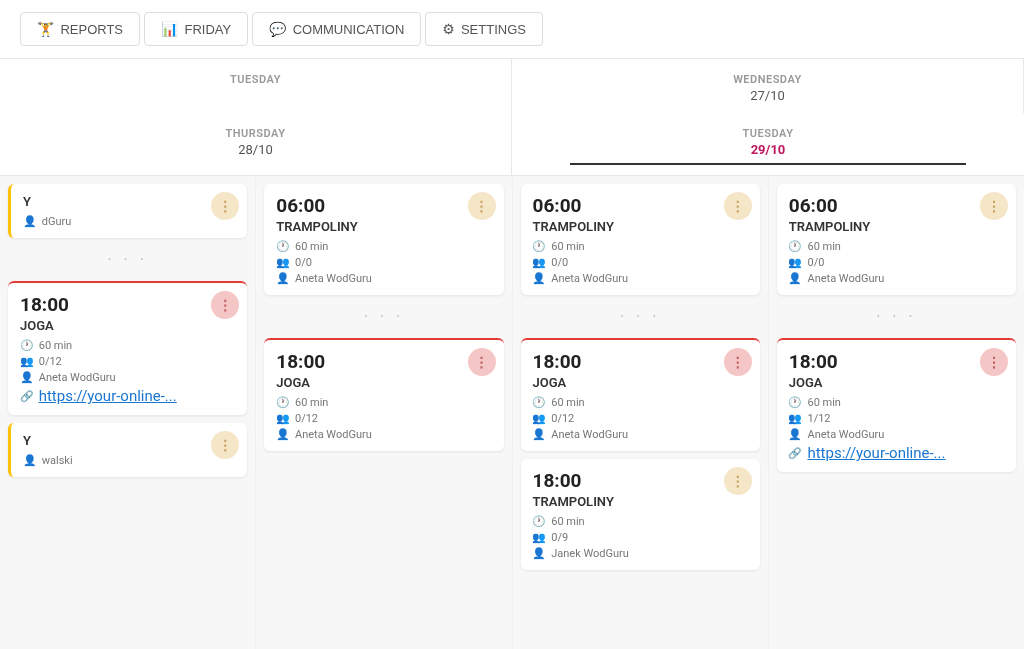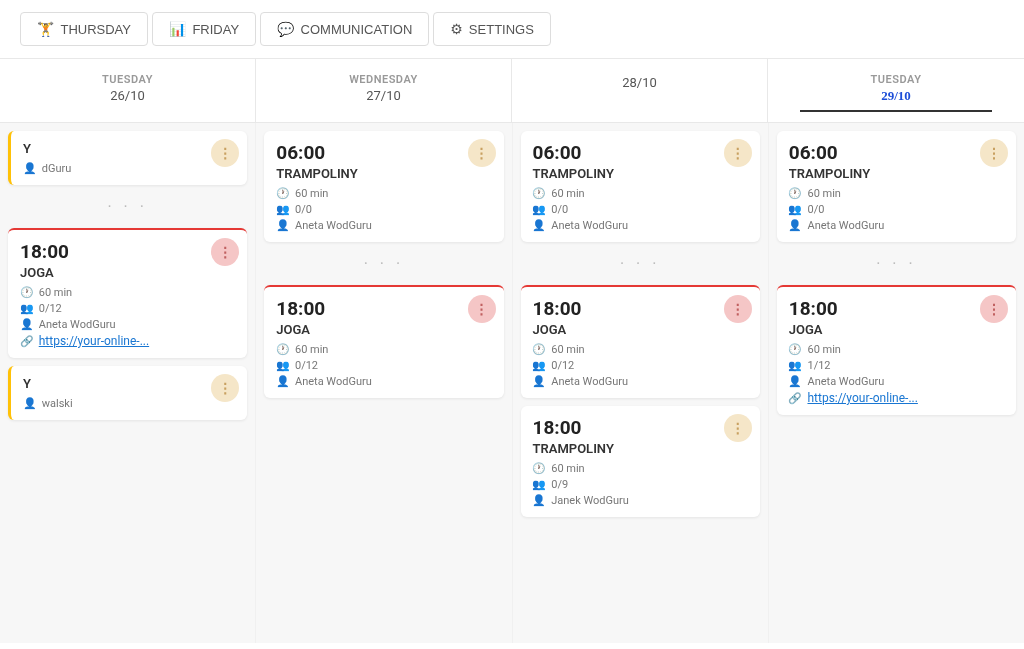--- a/index.html
+++ b/index.html
@@ -35,21 +35,21 @@
       background: #fff;
       font-size: 13px;
       color: #555;
       font-weight: 500;
     }
     .nav-tab .tab-icon { font-size: 14px; }
 
     
     .calendar-header {
       display: grid;
-      grid-template-columns: 1fr 1fr 1fr 1fr;
+      grid-template-columns: 1fr 1fr;
       background: #fff;
       border-bottom: 1px solid #e8e8e8;
       margin-left: 0;
     }
     .day-header {
       text-align: center;
       padding: 14px 8px 10px;
       border-right: 1px solid #e8e8e8;
     }
     .day-header:last-child { border-right: none; }
@@ -59,22 +59,21 @@
       font-weight: 600;
       letter-spacing: 0.5px;
     }
     .day-date {
       font-size: 13px;
       color: #555;
       margin-top: 2px;
     }
     .day-header.active .day-date {
       font-weight: 700;
-      color: #1d4ed8;
-      font-family: Liberation Serif, serif;
+      color: #be185d;
     }
     .day-underline {
       height: 2px;
       background: #333;
       margin: 6px auto 0;
       width: 80%;
     }
 
     
     .calendar-body {
@@ -123,21 +122,21 @@
       gap: 3px;
     }
     .meta-row {
       display: flex;
       align-items: center;
       gap: 5px;
       color: #777;
       font-size: 11px;
     }
     .meta-icon { font-size: 11px; color: #aaa; }
-    .meta-link { color: #1976d2; font-size: 12px; }
+    .meta-link { color: #1976d2; font-size: 15px; }
 
     
     .menu-btn {
       position: absolute;
       top: 8px;
       right: 8px;
       width: 28px;
       height: 28px;
       border-radius: 50%;
       background: #f5e6c8;
@@ -166,46 +165,46 @@
     }
   </style>
 </head>
 <body>
 
 <div class="app-container">
 
   <div class="top-nav">
     <button class="nav-tab">
       <span class="tab-icon">🏋</span>
-      <span>THURSDAY</span>
+      <span>REPORTS</span>
     </button>
     <button class="nav-tab">
       <span class="tab-icon">📊</span>
       <span>FRIDAY</span>
     </button>
     <button class="nav-tab">
       <span class="tab-icon">💬</span>
       <span>COMMUNICATION</span>
     </button>
     <button class="nav-tab">
       <span class="tab-icon">⚙</span>
       <span>SETTINGS</span>
     </button>
   </div>
 
   <div class="calendar-header">
     <div class="day-header">
       <div class="day-name">TUESDAY</div>
-      <div class="day-date">26/10</div>
     </div>
     <div class="day-header">
       <div class="day-name">WEDNESDAY</div>
       <div class="day-date">27/10</div>
     </div>
     <div class="day-header">
+      <div class="day-name">THURSDAY</div>
       <div class="day-date">28/10</div>
     </div>
     <div class="day-header active">
       <div class="day-name">TUESDAY</div>
       <div class="day-date">29/10</div>
       <div class="day-underline"></div>
     </div>
   </div>
 
   <div class="calendar-body">

